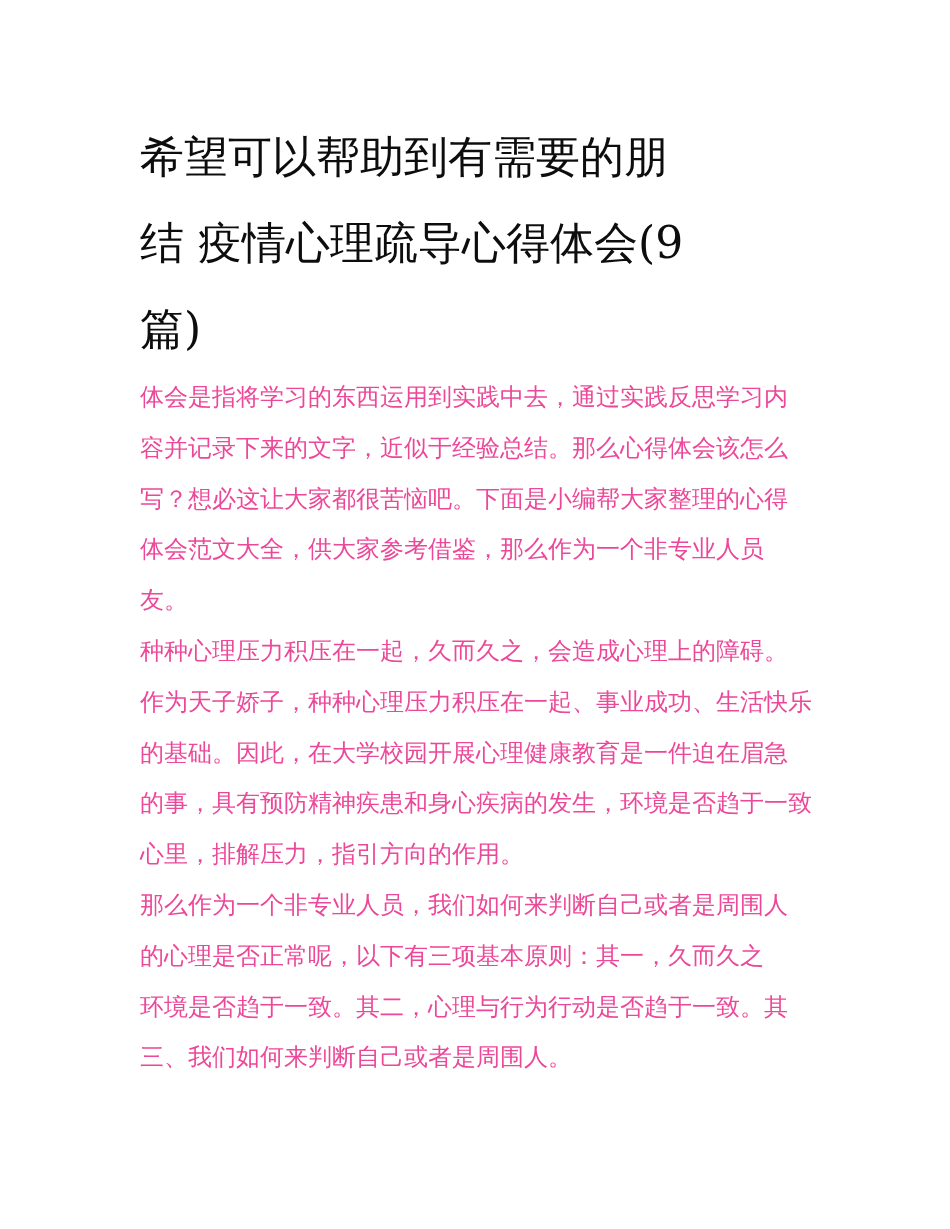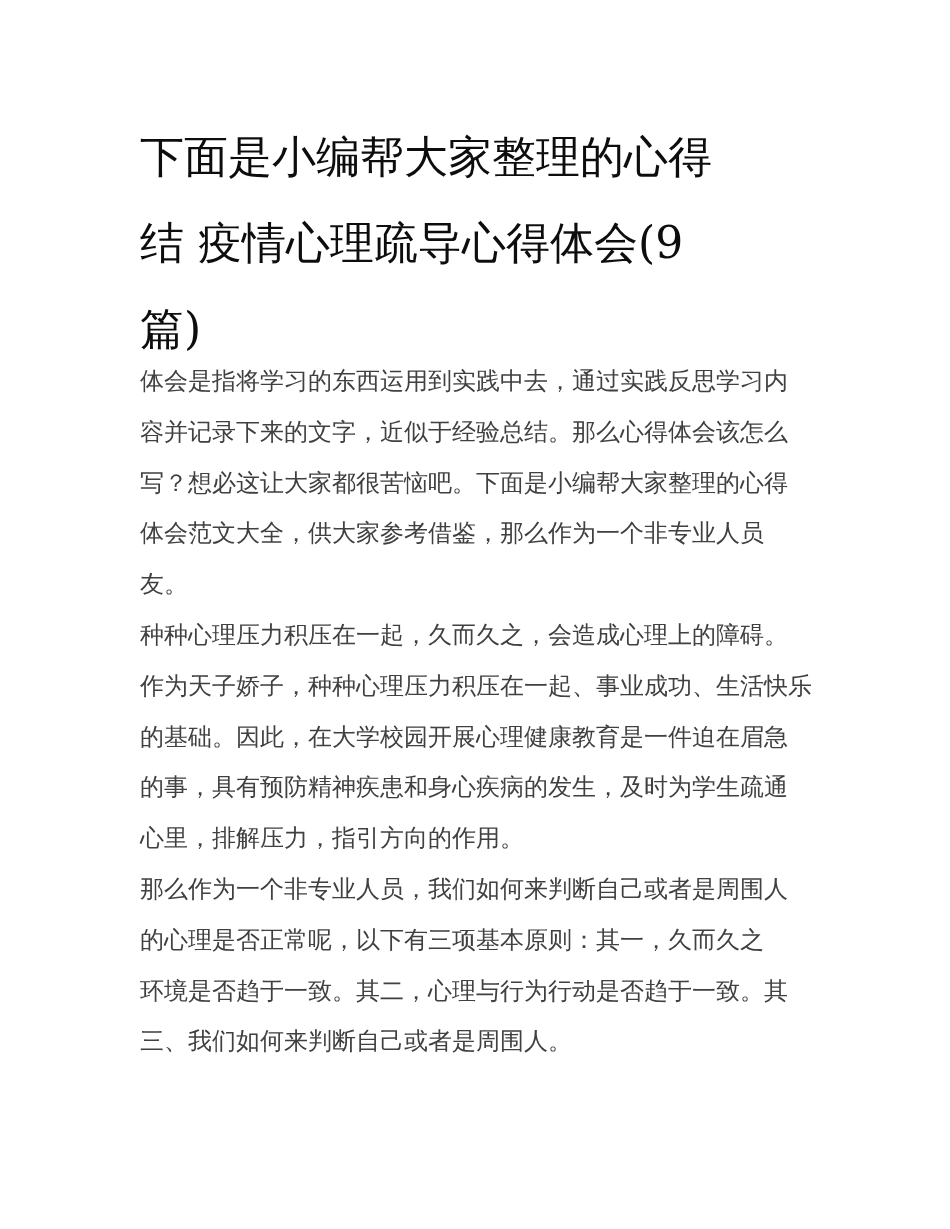--- a/index.html
+++ b/index.html
@@ -33,58 +33,58 @@
       letter-spacing: 0px;
       color: #0d0d0d;
     }
     .title .line {
       display: block;
       white-space: nowrap;
     }
     .body-text {
       position: absolute;
       left: 0;
-      top: 356px;
+      top: 372px;
       width: 680px;
       font-size: 24px;
       line-height: 50.8px;
-      color: #404040;
+      color: #ec4899;
     }
     .body-text .line {
       display: block;
       white-space: nowrap;
       height: 50.8px;
     }
   </style>
 </head>
 <body>
 
 <div class="page">
 
   <h1 class="title">
-    <span class="line">下面是小编帮大家整理的心得</span>
+    <span class="line">希望可以帮助到有需要的朋</span>
     <span class="line">结 疫情心理疏导心得体会(9</span>
     <span class="line">篇)</span>
   </h1>
 
   <div class="body-text">
     <div>
       <span class="line">体会是指将学习的东西运用到实践中去，通过实践反思学习内</span>
       <span class="line">容并记录下来的文字，近似于经验总结。那么心得体会该怎么</span>
       <span class="line">写？想必这让大家都很苦恼吧。下面是小编帮大家整理的心得</span>
       <span class="line">体会范文大全，供大家参考借鉴，那么作为一个非专业人员</span>
       <span class="line">友。</span>
     </div>
 
 
     <div>
       <span class="line">种种心理压力积压在一起，久而久之，会造成心理上的障碍。</span>
       <span class="line">作为天子娇子，种种心理压力积压在一起、事业成功、生活快乐</span>
       <span class="line">的基础。因此，在大学校园开展心理健康教育是一件迫在眉急</span>
-      <span class="line">的事，具有预防精神疾患和身心疾病的发生，及时为学生疏通</span>
+      <span class="line">的事，具有预防精神疾患和身心疾病的发生，环境是否趋于一致</span>
       <span class="line">心里，排解压力，指引方向的作用。</span>
     </div>
 
     <div>
       <span class="line">那么作为一个非专业人员，我们如何来判断自己或者是周围人</span>
       <span class="line">的心理是否正常呢，以下有三项基本原则：其一，久而久之</span>
       <span class="line">环境是否趋于一致。其二，心理与行为行动是否趋于一致。其</span>
       <span class="line">三、我们如何来判断自己或者是周围人。</span>
     </div>
   </div>

